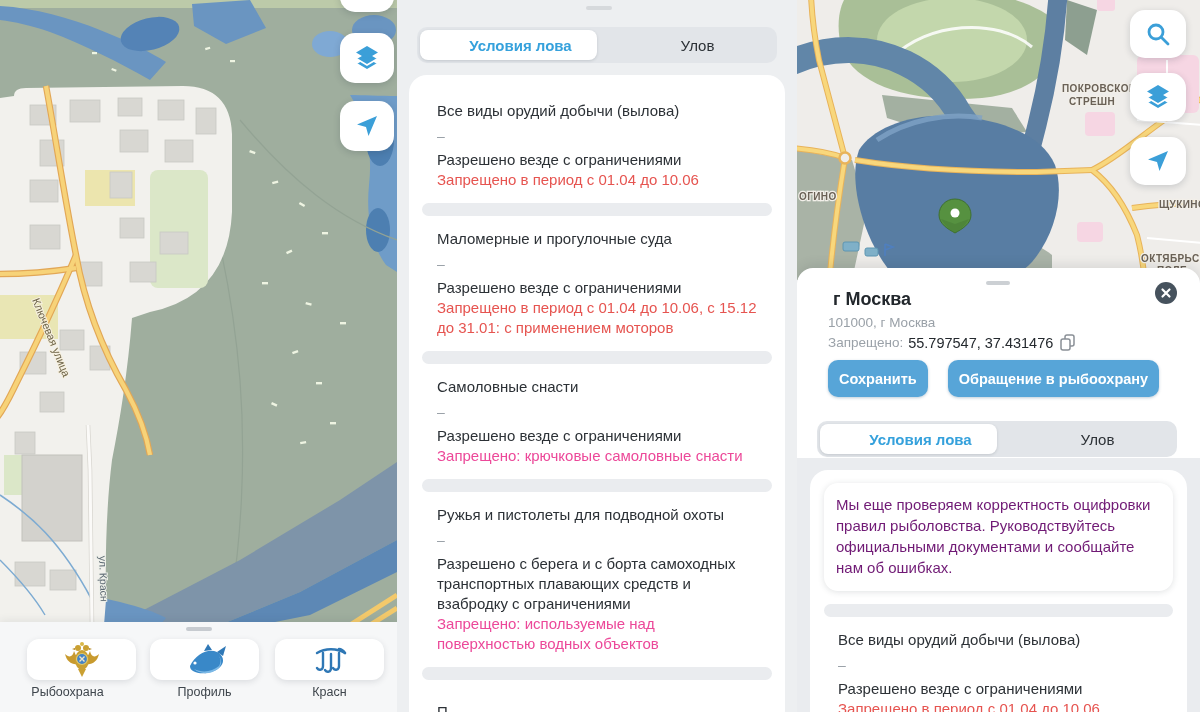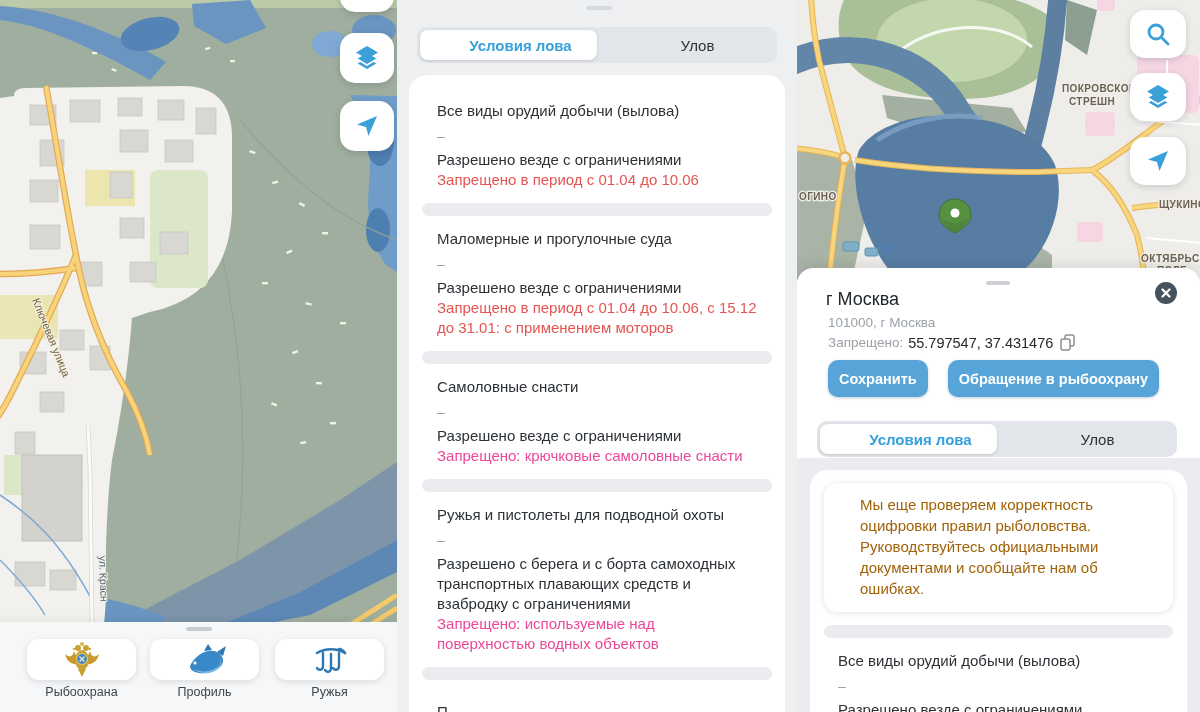--- a/index.html
+++ b/index.html
@@ -47,35 +47,35 @@
   .rc-dash  { font-size:14px; color:#9ba2a9; line-height:16px; margin:0 0 6px; }
   .rc-line  { font-size:15px; color:#2c3136; line-height:20px; }
   .rc-red   { font-size:15px; color:#e65450; line-height:20px; }
   .rc-gray  { font-size:15px; color:#ec4899; line-height:20px; }
 
   
   .sheet-right { position:absolute; left:0; top:268px; width:403px; height:444px;
                  background:#fff; border-radius:16px 16px 0 0; box-shadow:0 -3px 12px rgba(40,50,60,.12); }
   .sr-handle { position:absolute; top:13px; left:189px; width:24px; height:4px; border-radius:2px; background:#ccd0d4; }
   .sr-close  { position:absolute; top:13px; left:357px; width:24px; height:24px; }
-  .sr-title  { position:absolute; left:29px; top:21px; font-size:18px; font-weight:400; color:#22272c; }
+  .sr-title  { position:absolute; left:36px; top:21px; font-size:18px; font-weight:700; color:#22272c; }
   .sr-sub    { position:absolute; left:31px; top:47px; font-size:13.5px; color:#9aa1a8; }
   .sr-coords { position:absolute; left:31px; top:66px; font-size:13.5px; color:#9aa1a8; display:flex; align-items:center; }
   .sr-coords .val { color:#24292e; font-size:14.5px; font-weight:500; margin-left:5px; }
   .sr-coords .copy { margin-left:7px; display:inline-flex; }
   .sr-btns   { position:absolute; left:31px; top:92px; display:flex; gap:20px; }
   .btn { height:37px; background:#57a5d8; border-radius:10px; color:#fff; font-size:14.5px; font-weight:700;
          display:flex; align-items:center; justify-content:center; padding:0 11px;
          box-shadow:0 1px 3px rgba(40,90,130,.3); white-space:nowrap; }
   .sr-grayzone { position:absolute; left:0; top:190px; width:403px; height:254px; background:#eaecef; }
   .sheet-inner { position:absolute; left:13px; top:202px; width:377px; height:242px;
                  background:#fff; border-radius:18px 18px 0 0; overflow:hidden; }
   .warn-card { margin:13px 14px 0; background:#fff; border-radius:14px;
                box-shadow:0 1px 6px rgba(50,60,70,.15); padding:11px 12px 13px; }
-  .warn-text { font-size:15px; line-height:21px; color:#a16207;margin-left:24px; }
+  .warn-text { font-size:15px; line-height:21px; color:#701a75; }
 
   
   .mlabel { font-family:"Liberation Sans",sans-serif; font-size:10px; font-weight:700; fill:#6a6156;
             letter-spacing:.4px; paint-order:stroke; stroke:#f2efe9; stroke-width:2.5px; }
   .slabel { font-family:"Liberation Sans",sans-serif; fill:#6e6448; font-size:11px;
             paint-order:stroke; stroke:#f6f0df; stroke-width:2px; }
   .slabel2{ font-family:"Liberation Sans",sans-serif; fill:#5d6973; font-size:10.5px;
             paint-order:stroke; stroke:#eef0ea; stroke-width:2px; }
 </style>
 </head>
@@ -233,23 +233,23 @@
           <svg width="40" height="32" viewBox="0 0 40 32" fill="none" stroke="#2e77b5" stroke-width="2.4" stroke-linecap="round">
             <path d="M7,9 C15,4 27,4 35,9"></path>
             <path d="M35,9 C33,6 31,5 29,5"></path>
             <path d="M13,9 L13,22 C13,26 9,27 7,24"></path>
             <path d="M21,10 L21,24 C21,28 17,29 15,26"></path>
             <path d="M29,9 L29,22 C29,26 25,27 23,24"></path>
           </svg>
         </span>
       </div>
 
-      <div class="navlabel" style="left:27px;">Рыбоохрана</div>
+      <div class="navlabel" style="left:13px;">Рыбоохрана</div>
       <div class="navlabel" style="left:150px;">Профиль</div>
-      <div class="navlabel" style="left:275px;">Ружья</div>
+      <div class="navlabel" style="left:275px;">Красн</div>
     </div>
   </div>
 
   <div class="panel-mid">
     <div class="nav-handle" style="position:absolute; top:6px; left:189px; background:#d6d9dc;"></div>
 
     <div class="tabs" style="left:20px; top:27px; width:360px;">
       <div class="tab active">Условия лова</div>
       <div class="tab">Улов</div>
     </div>

